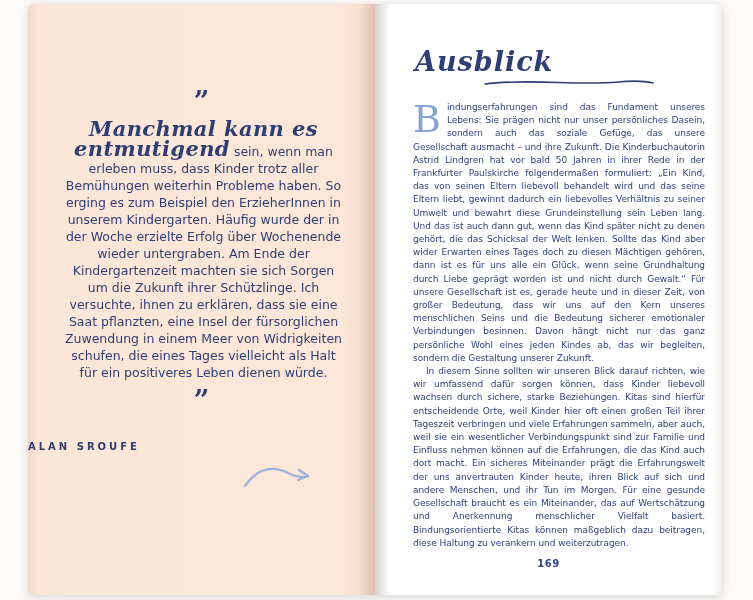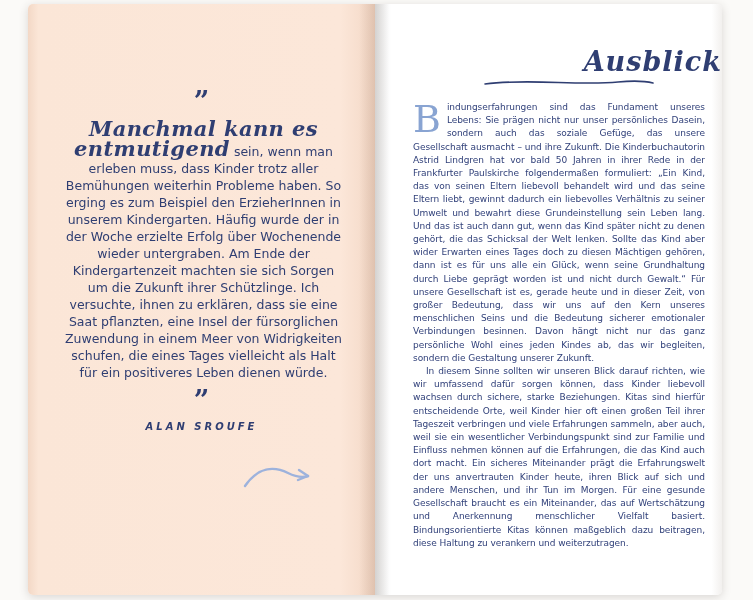--- a/index.html
+++ b/index.html
@@ -51,47 +51,46 @@
     font-family:"DejaVu Sans", sans-serif;
   }
   .script {
     font-family:"DejaVu Serif", serif;
     font-style:italic;
     font-weight:bold;
     font-size:21px;
     letter-spacing:0.4px;
   }
   .attribution {
-    margin-top:12px;
-    text-align:center;
+    margin-top:32px;
+    text-align:left;
     color:#2f3e72;
     font-size:10px;
     font-weight:bold;
     letter-spacing:3px;
-    font-style:italic;
   }
   .arrow {
     position:absolute;
     left:212px; top:455px;
     width:78px; height:38px;
   }
   
   .page-right {
     position:relative;
     width:50%; height:100%;
     background:linear-gradient(to right, #eceae8 0%, #ffffff 4%, #ffffff 97%, #f2f0ee 100%);
   }
   .page-right::before {
     content:""; position:absolute; left:0; top:0; bottom:0; width:16px;
     background:linear-gradient(to left, rgba(0,0,0,0) 0%, rgba(0,0,0,0.10) 100%);
     pointer-events:none;
   }
   .heading-wrap {
     margin-top:42px;
-    text-align:right;
+    text-align:left;
     margin-left:40px;
   }
   .heading {
     display:inline-block;
     font-family:"DejaVu Serif", serif;
     font-style:italic;
     font-weight:bold;
     font-size:27px;
     letter-spacing:1px;
     color:#2f3e72;
@@ -148,16 +147,17 @@
       <div class="heading-wrap">
         <div class="heading">Ausblick</div>
         <svg class="flourish" viewBox="0 0 172 10">
           <path d="M2,7 C45,1 95,9 135,5 C150,3.5 162,4 170,6" fill="none" stroke="#2f3e72" stroke-width="1.6" stroke-linecap="round"></path>
         </svg>
       </div>
       <div class="body-text">
         <p class="para1"><span class="dropcap">B</span><span>indungserfahrungen sind das Fundament unseres Lebens: Sie prägen nicht nur unser persönliches Dasein, sondern auch das soziale Gefüge, das unsere Gesellschaft ausmacht – und ihre Zukunft. Die Kinderbuchautorin Astrid Lindgren hat vor bald 50 Jahren in ihrer Rede in der Frankfurter Paulskirche folgendermaßen formuliert: „Ein Kind, das von seinen Eltern liebevoll behandelt wird und das seine Eltern liebt, gewinnt dadurch ein liebevolles Verhältnis zu seiner Umwelt und bewahrt diese Grundeinstellung sein Leben lang. Und das ist auch dann gut, wenn das Kind später nicht zu denen gehört, die das Schicksal der Welt lenken. Sollte das Kind aber wider Erwarten eines Tages doch zu diesen Mächtigen gehören, dann ist es für uns alle ein Glück, wenn seine Grundhaltung durch Liebe geprägt worden ist und nicht durch Gewalt.“ Für unsere Gesellschaft ist es, gerade heute und in dieser Zeit, von großer Bedeutung, dass wir uns auf den Kern unseres menschlichen Seins und die Bedeutung sicherer emotionaler Verbindungen besinnen. Davon hängt nicht nur das ganz persönliche Wohl eines jeden Kindes ab, das wir begleiten, sondern die Gestaltung unserer Zukunft.</span></p>
         <p class="para2">In diesem Sinne sollten wir unseren Blick darauf richten, wie wir umfassend dafür sorgen können, dass Kinder liebevoll wachsen durch sichere, starke Beziehungen. Kitas sind hierfür entscheidende Orte, weil Kinder hier oft einen großen Teil ihrer Tageszeit verbringen und viele Erfahrungen sammeln, aber auch, weil sie ein wesentlicher Verbindungspunkt sind zur Familie und Einfluss nehmen können auf die Erfahrungen, die das Kind auch dort macht. Ein sicheres Miteinander prägt die Erfahrungswelt der uns anvertrauten Kinder heute, ihren Blick auf sich und andere Menschen, und ihr Tun im Morgen. Für eine gesunde Gesellschaft braucht es ein Miteinander, das auf Wertschätzung und Anerkennung menschlicher Vielfalt basiert. Bindungsorientierte Kitas können maßgeblich dazu beitragen, diese Haltung zu verankern und weiterzutragen.</p>
       </div>
+      <div class="page-number">169</div>
     </div>
 
   </div>
 </div>
 
 </body></html>

